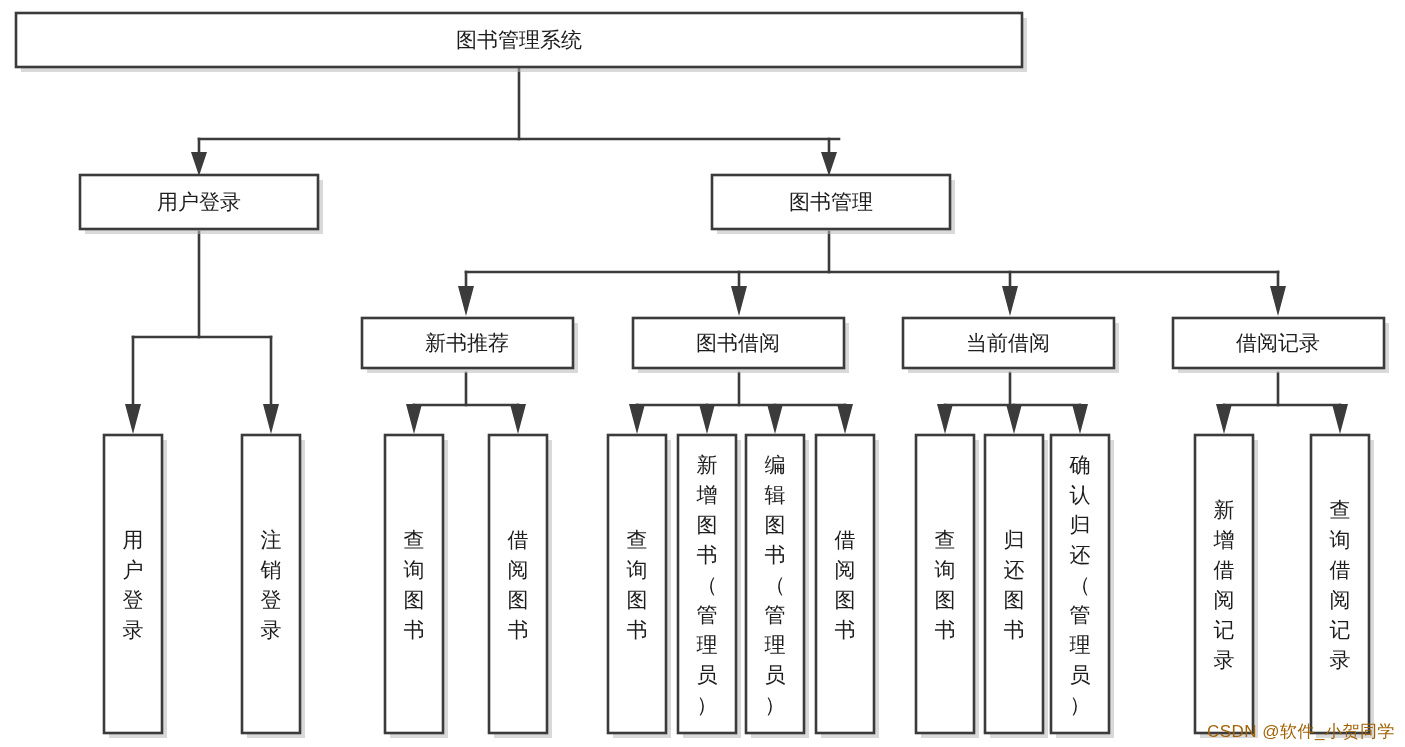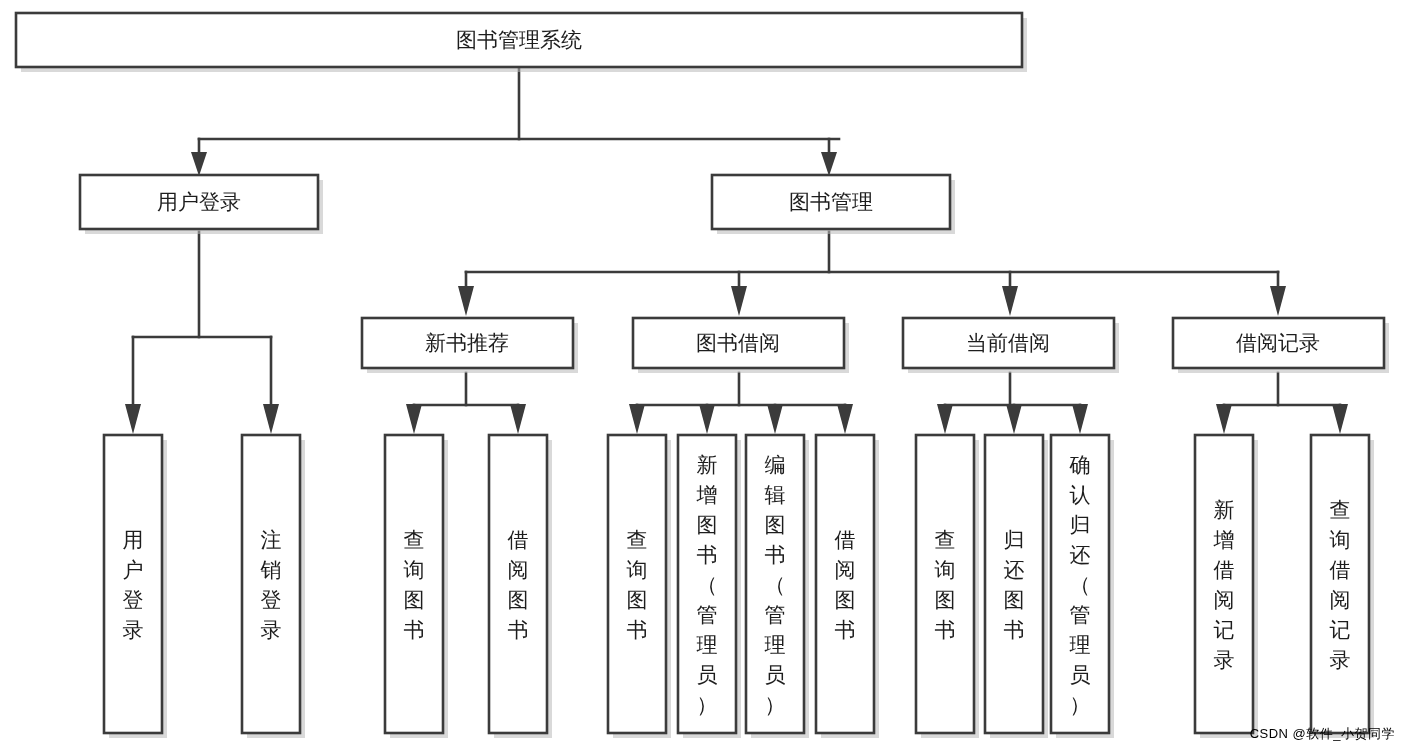--- a/index.html
+++ b/index.html
@@ -56,22 +56,22 @@
     font-family: "Liberation Sans", "DejaVu Sans", sans-serif;
     fill: #1d1d1d;
     font-size: 21px;
     text-anchor: middle;
   }
   .watermark {
     position: absolute;
     right: 10px;
     bottom: 4px;
     font-family: "Liberation Sans", "DejaVu Sans", sans-serif;
-    font-size: 13px;
-    color: #000000;
+    font-size: 17px;
+    color: #a16207;
     letter-spacing: 0.5px;
     white-space: nowrap;
     user-select: none;
   }
 </style>
 </head>
 <body>
 
 <div id="diagram-root">
   <svg class="flow" viewBox="0 0 1405 747" xmlns="http://www.w3.org/2000/svg">

